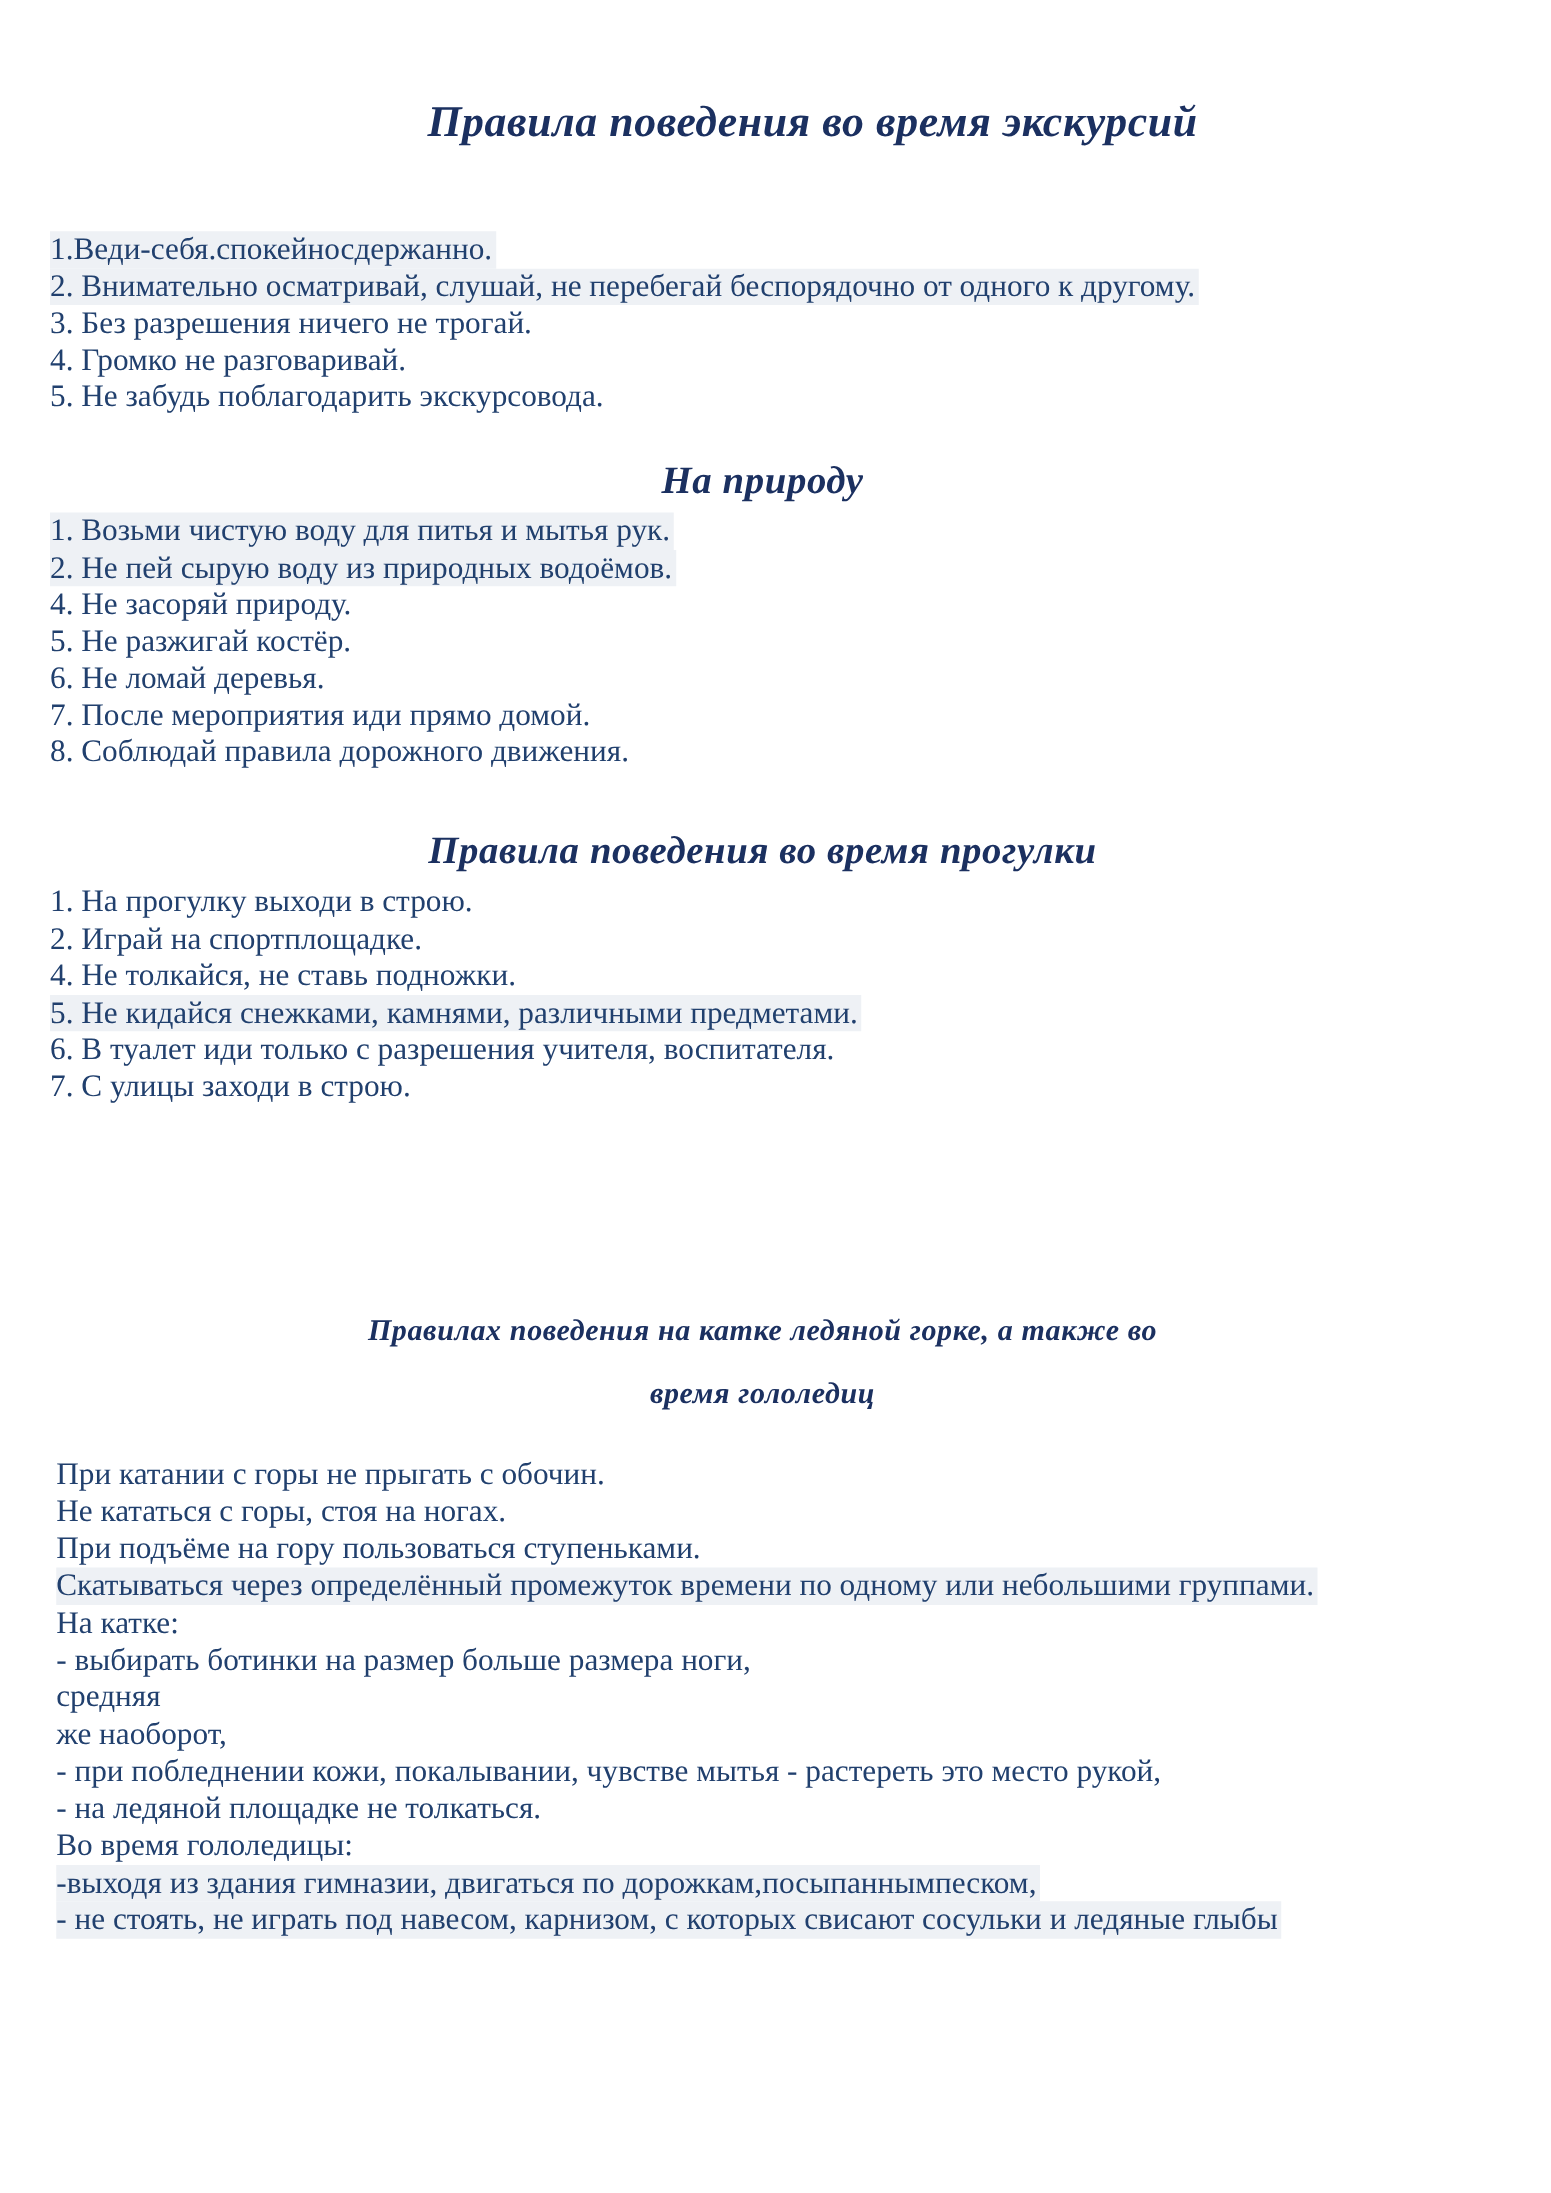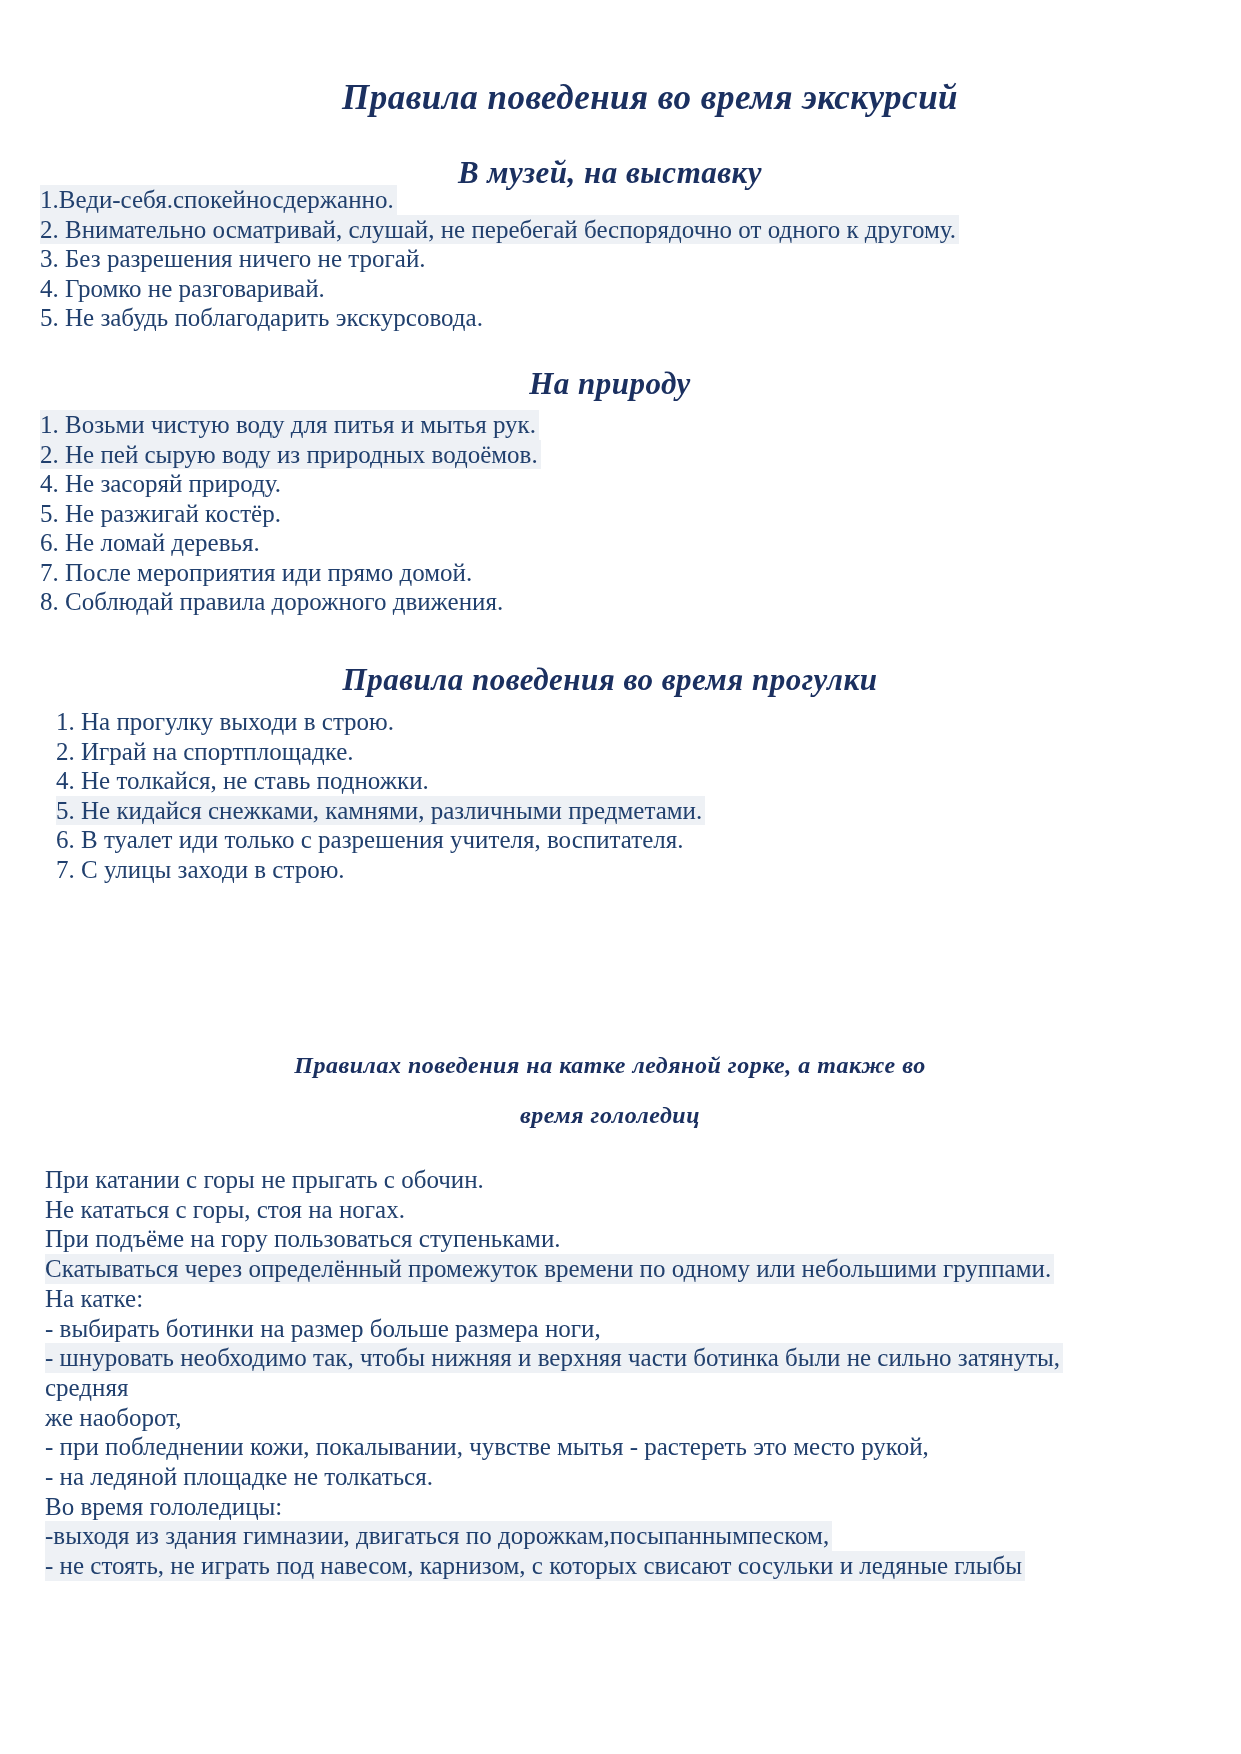--- a/index.html
+++ b/index.html
@@ -49,21 +49,21 @@
   }
   .list {
     position: absolute;
     left: 40px;
     font-size: 25px;
     line-height: 29.5px;
     color: var(--body);
   }
   .list-museum { top: 185px; }
   .list-nature { top: 410px; }
-  .list-walk   { top: 707px; margin-left: 16px; }
+  .list-walk   { top: 707px; }
   .para {
     position: absolute;
     left: 45px;
     top: 1165px;
     font-size: 25px;
     line-height: 29.7px;
     color: var(--body);
   }
   .line {
     width: fit-content;
@@ -72,21 +72,20 @@
   }
   .hl { background: var(--hl); }
 </style>
 </head>
 <body>
 
 <div class="page">
 
   <div class="heading doc-title">Правила поведения во время экскурсий</div>
 
-  <div class="heading h2 h-museum">В музей, на выставку</div>
   <div class="list list-museum">
     <div class="line hl">1.Веди-себя.спокейносдержанно.</div>
     <div class="line hl">2. Внимательно осматривай, слушай, не перебегай беспорядочно от одного к другому.</div>
     <div class="line">3. Без разрешения ничего не трогай.</div>
     <div class="line">4. Громко не разговаривай.</div>
     <div class="line">5. Не забудь поблагодарить экскурсовода.</div>
   </div>
 
   <div class="heading h2 h-nature">На природу</div>
   <div class="list list-nature">
@@ -114,21 +113,20 @@
     <div>время гололедиц</div>
   </div>
 
   <div class="para">
     <div class="line">При катании с горы не прыгать с обочин.</div>
     <div class="line">Не кататься с горы, стоя на ногах.</div>
     <div class="line">При подъёме на гору пользоваться ступеньками.</div>
     <div class="line hl">Скатываться через определённый промежуток времени по одному или небольшими группами.</div>
     <div class="line">На катке:</div>
     <div class="line">- выбирать ботинки на размер больше размера ноги,</div>
-    <div class="line hl">- шнуровать необходимо так, чтобы нижняя и верхняя части ботинка были не сильно затянуты,</div>
     <div class="line">средняя</div>
     <div class="line">же наоборот,</div>
     <div class="line">- при побледнении кожи, покалывании, чувстве мытья - растереть это место рукой,</div>
     <div class="line">- на ледяной площадке не толкаться.</div>
     <div class="line">Во время гололедицы:</div>
     <div class="line hl">-выходя из здания гимназии, двигаться по дорожкам,посыпаннымпеском,</div>
     <div class="line hl">- не стоять, не играть под навесом, карнизом, с которых свисают сосульки и ледяные глыбы</div>
   </div>
 
 </div>

